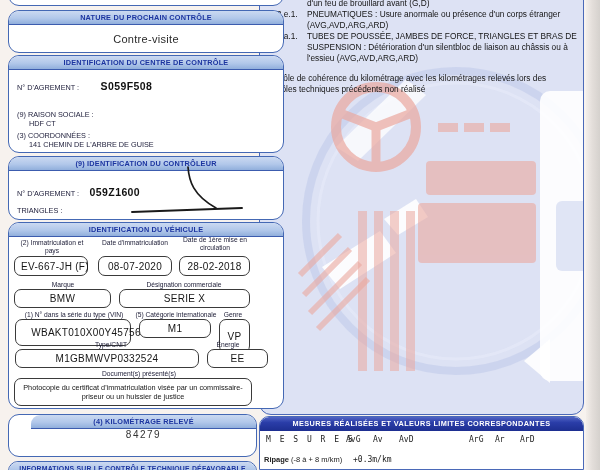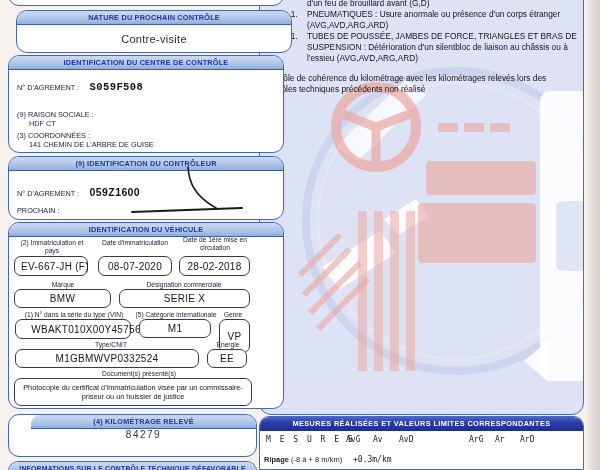--- a/index.html
+++ b/index.html
@@ -105,49 +105,49 @@
     </div>
     <div class="drow">
       <span class="dcode">5.3.3.a.1.</span>
       <span class="dtext">TUBES DE POUSSÉE, JAMBES DE FORCE, TRIANGLES ET BRAS DE SUSPENSION : Détérioration d'un silentbloc de liaison au châssis ou à l'essieu (AVG,AVD,ARG,ARD)</span>
     </div>
     <div class="dnote">Contrôle de cohérence du kilométrage avec les kilométrages relevés lors des contrôles techniques précédents non réalisé</div>
   </div>
 
   <div class="sect" style="left:8px;top:-27px;width:276px;height:33px;background:#fff;"></div>
 
-  <div class="sect" style="left:16px;top:10px;width:276px;height:43px;">
+  <div class="sect" style="left:8px;top:10px;width:276px;height:43px;">
     <div class="sect-hdr">NATURE DU PROCHAIN CONTRÔLE</div>
     <div style="text-align:center;margin-top:8px;font-size:11px;color:#2a2a2a;letter-spacing:.3px;">Contre-visite</div>
   </div>
 
   <div class="sect" style="left:8px;top:55px;width:276px;height:98px;">
     <div class="sect-hdr">IDENTIFICATION DU CENTRE DE CONTRÔLE</div>
     <div style="position:relative;padding:6px 0 0 8px;">
       <div>
         <span class="lbl">N° D'AGREMENT :</span>
-        <span class="val-b" style="margin-left:6px;font-family:Liberation Mono, monospace;">S059F508</span>
+        <span class="val-b" style="margin-left:17px;">S059F508</span>
       </div>
       <div class="lbl" style="margin-top:16px;">(9) RAISON SOCIALE :</div>
       <div class="lbl" style="margin-left:12px;">HDF CT</div>
       <div class="lbl" style="margin-top:3px;">(3) COORDONNÉES :</div>
       <div class="lbl" style="margin-left:12px;">141 CHEMIN DE L'ARBRE DE GUISE</div>
       <div class="lbl" style="margin-left:12px;margin-top:8px;">59113 SECLIN</div>
 
     </div>
   </div>
 
   <div class="sect" style="left:8px;top:156px;width:276px;height:64px;">
     <div class="sect-hdr">(9) IDENTIFICATION DU CONTRÔLEUR</div>
     <div style="position:relative;padding:11px 0 0 8px;">
       <div>
         <span class="lbl">N° D'AGREMENT :</span>
         <span class="val-b" style="margin-left:6px;">059Z1600</span>
       </div>
-      <div class="lbl" style="margin-top:6px;">PROCHAIN :</div>
+      <div class="lbl" style="margin-top:6px;">TRIANGLES :</div>
     </div>
     <svg style="position:absolute;left:117px;top:4px;width:120px;height:56px;" viewBox="0 0 120 56">
       <path d="M62 6 C 63 20, 67 34, 90 47" fill="none" stroke="#1a1a1a" stroke-width="1.7" stroke-linecap="round"></path>
       <path d="M6 51 L 116 47" fill="none" stroke="#1a1a1a" stroke-width="1.9" stroke-linecap="round"></path>
     </svg>
   </div>
 
   <div class="sect" style="left:8px;top:222px;width:276px;height:187px;">
     <div class="sect-hdr">IDENTIFICATION DU VÉHICULE</div>
 
@@ -162,29 +162,29 @@
     <div class="flab" style="left:14px;top:58px;width:80px;">Marque</div>
     <div class="flab" style="left:120px;top:58px;width:110px;">Désignation commerciale</div>
 
     <div class="fbox" style="left:110px;top:66px;width:131px;height:19px;">SERIE X</div>
     <div class="fbox" style="left:5px;top:66px;width:97px;height:19px;">BMW</div>
 
     <div class="flab" style="left:5px;top:88px;width:120px;">(1) N° dans la série du type (VIN)</div>
     <div class="flab" style="left:124px;top:88px;width:86px;">(5) Catégorie internationale</div>
     <div class="flab" style="left:204px;top:88px;width:40px;">Genre</div>
 
-    <div class="fbox" style="left:6px;top:96px;width:116px;height:20px;padding-left:26px;">WBAKT010X00Y45756</div>
+    <div class="fbox" style="left:6px;top:96px;width:116px;height:27px;padding-left:26px;">WBAKT010X00Y45756</div>
     <div class="fbox" style="left:130px;top:96px;width:72px;height:19px;">M1</div>
     <div class="fbox" style="left:210px;top:96px;width:31px;height:34px;">VP</div>
 
     <div class="flab" style="left:60px;top:118px;width:84px;">Type/CNIT</div>
     <div class="flab" style="left:196px;top:118px;width:46px;">Énergie</div>
 
     <div class="fbox" style="left:6px;top:126px;width:184px;height:19px;">M1GBMWVP0332524</div>
-    <div class="fbox" style="left:198px;top:126px;width:40px;height:19px;">EE</div>
+    <div class="fbox" style="left:198px;top:126px;width:61px;height:19px;">EE</div>
 
     <div class="flab" style="left:60px;top:147px;width:140px;">Document(s) présenté(s)</div>
     <div class="fbox" style="left:5px;top:155px;width:238px;height:28px;font-size:7.3px;white-space:normal;text-align:center;line-height:9px;padding:0 4px;letter-spacing:0;">Photocopie du certificat d'immatriculation visée par un commissaire-priseur ou un huissier de justice</div>
   </div>
 
   <div id="measures-sect">
     <div id="measures-hdr">MESURES RÉALISÉES ET VALEURS LIMITES CORRESPONDANTES</div>
     <span class="mcol mono" style="left:6px;top:18px;letter-spacing:2px;">M E S U R E S</span>
     <span class="mcol mono" style="left:86px;top:18px;">AvG</span>
     <span class="mcol mono" style="left:113px;top:18px;">Av</span>

